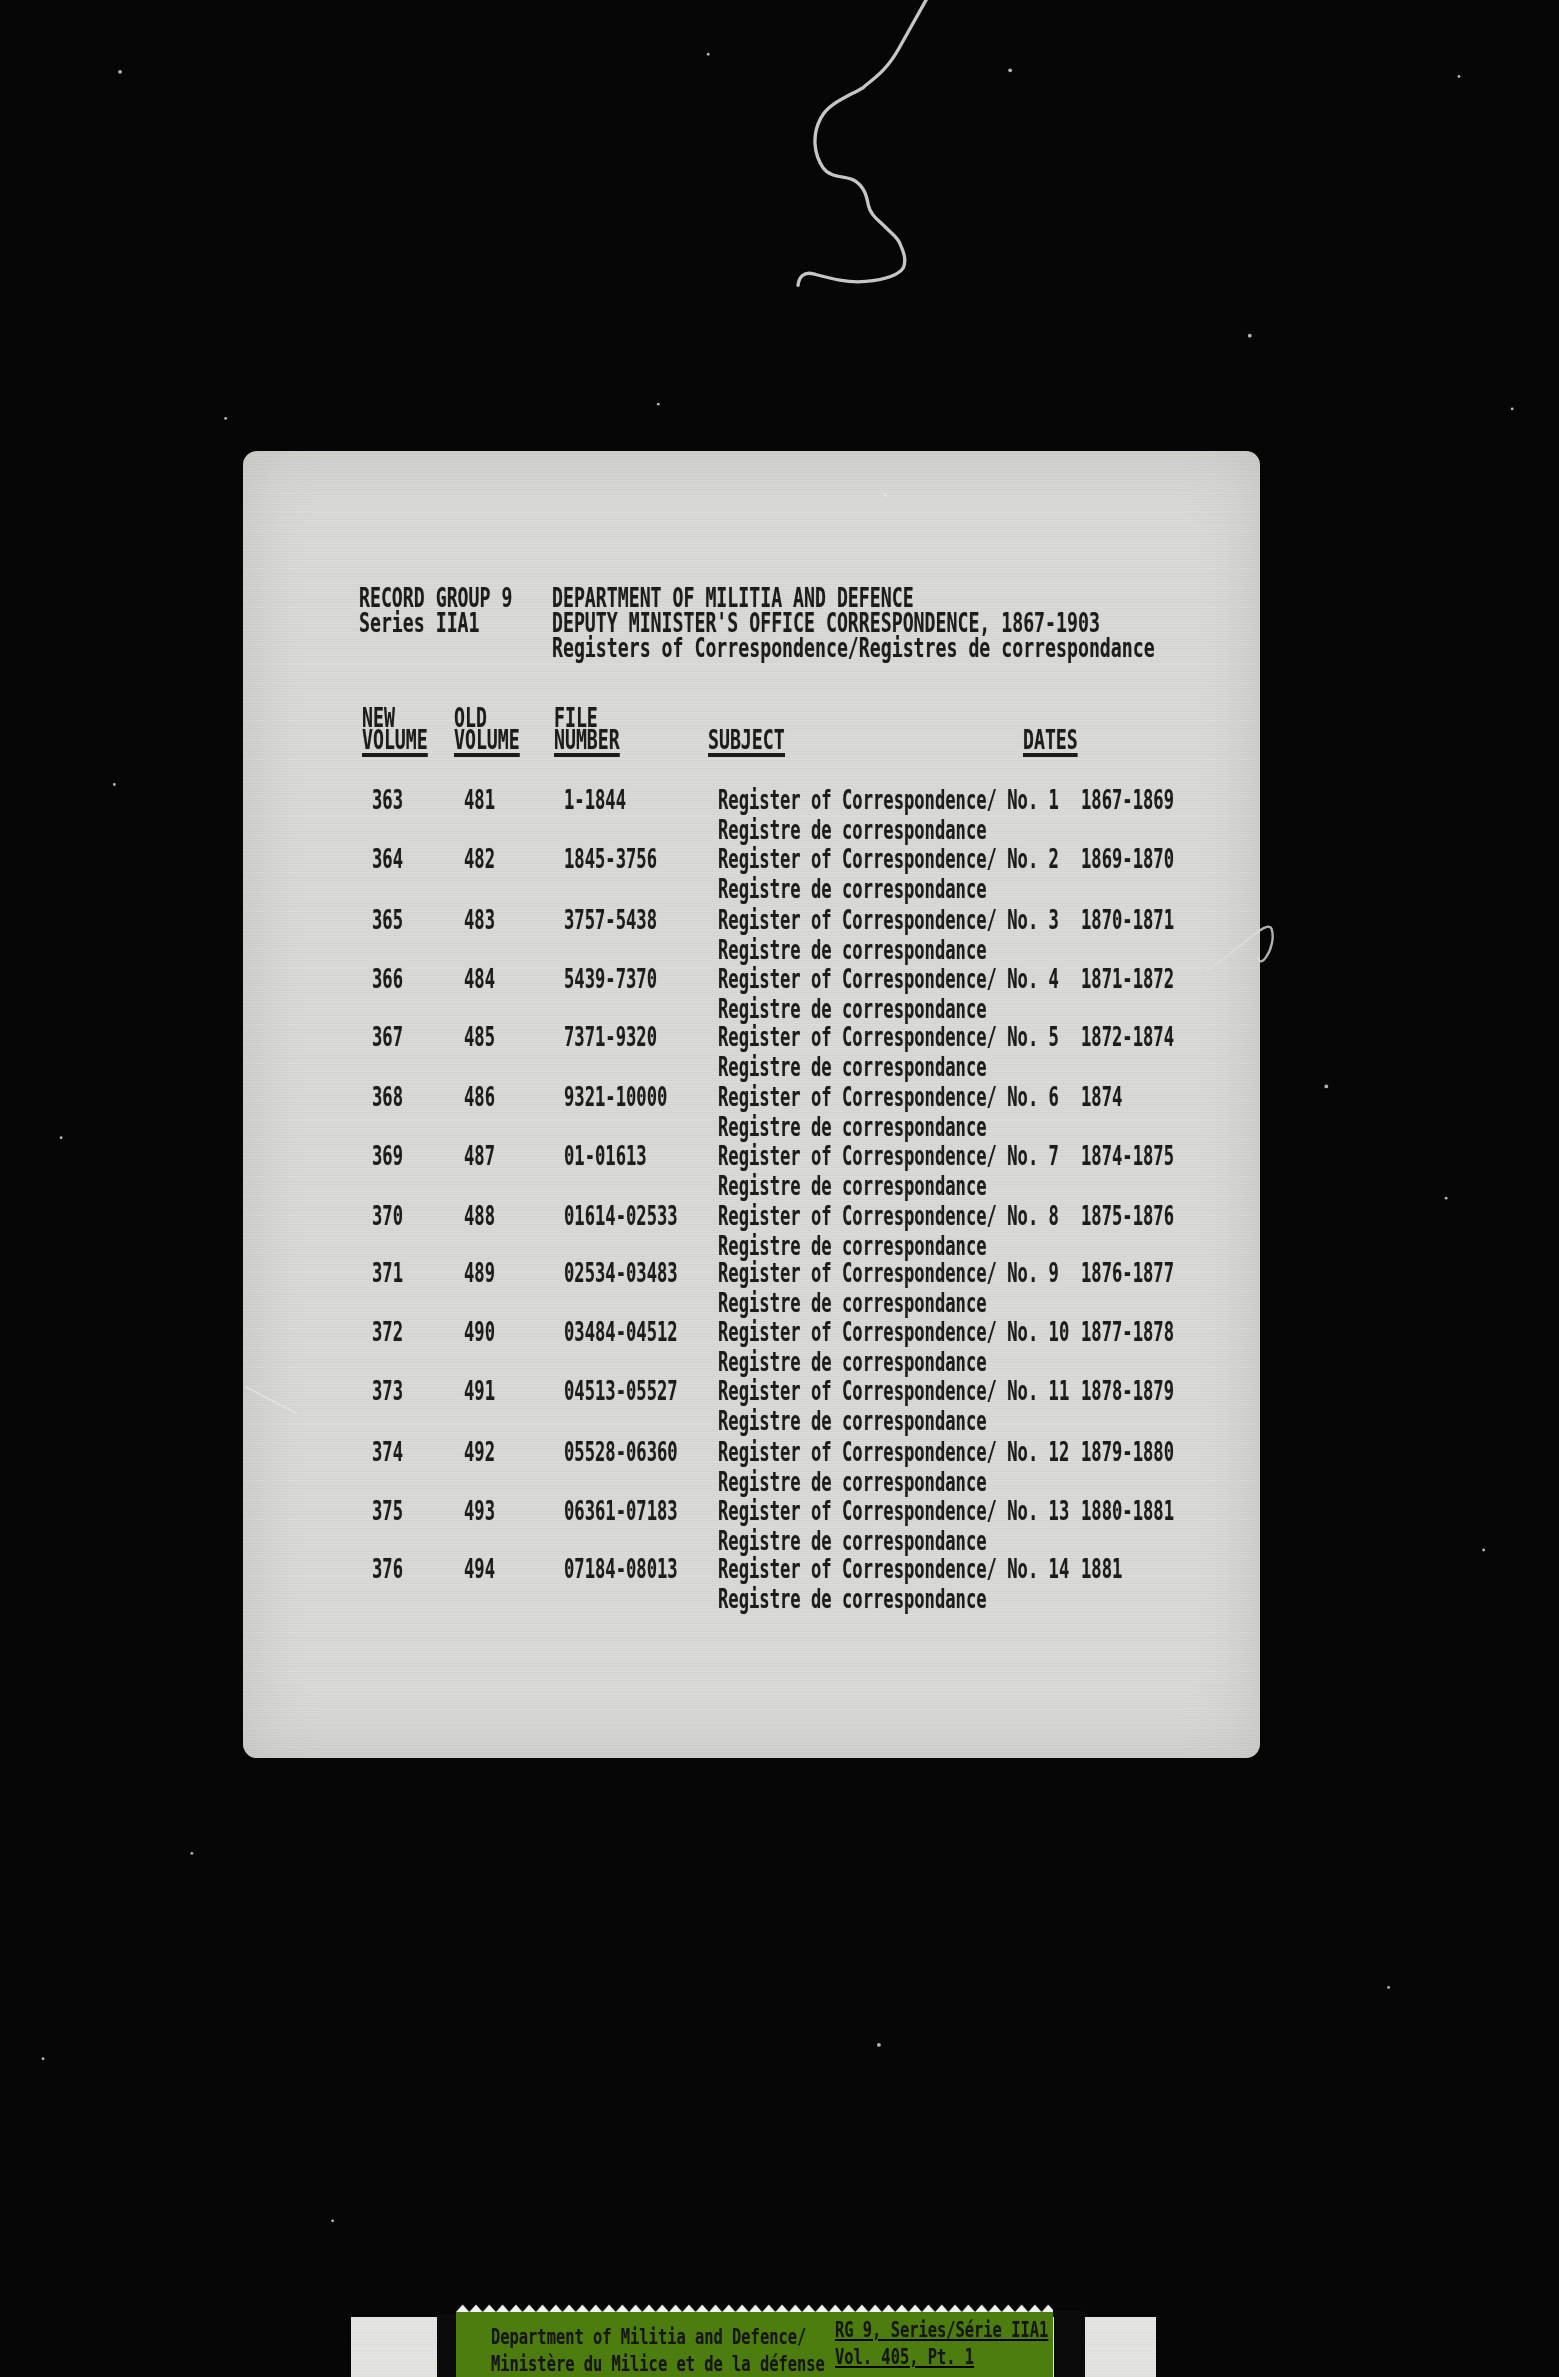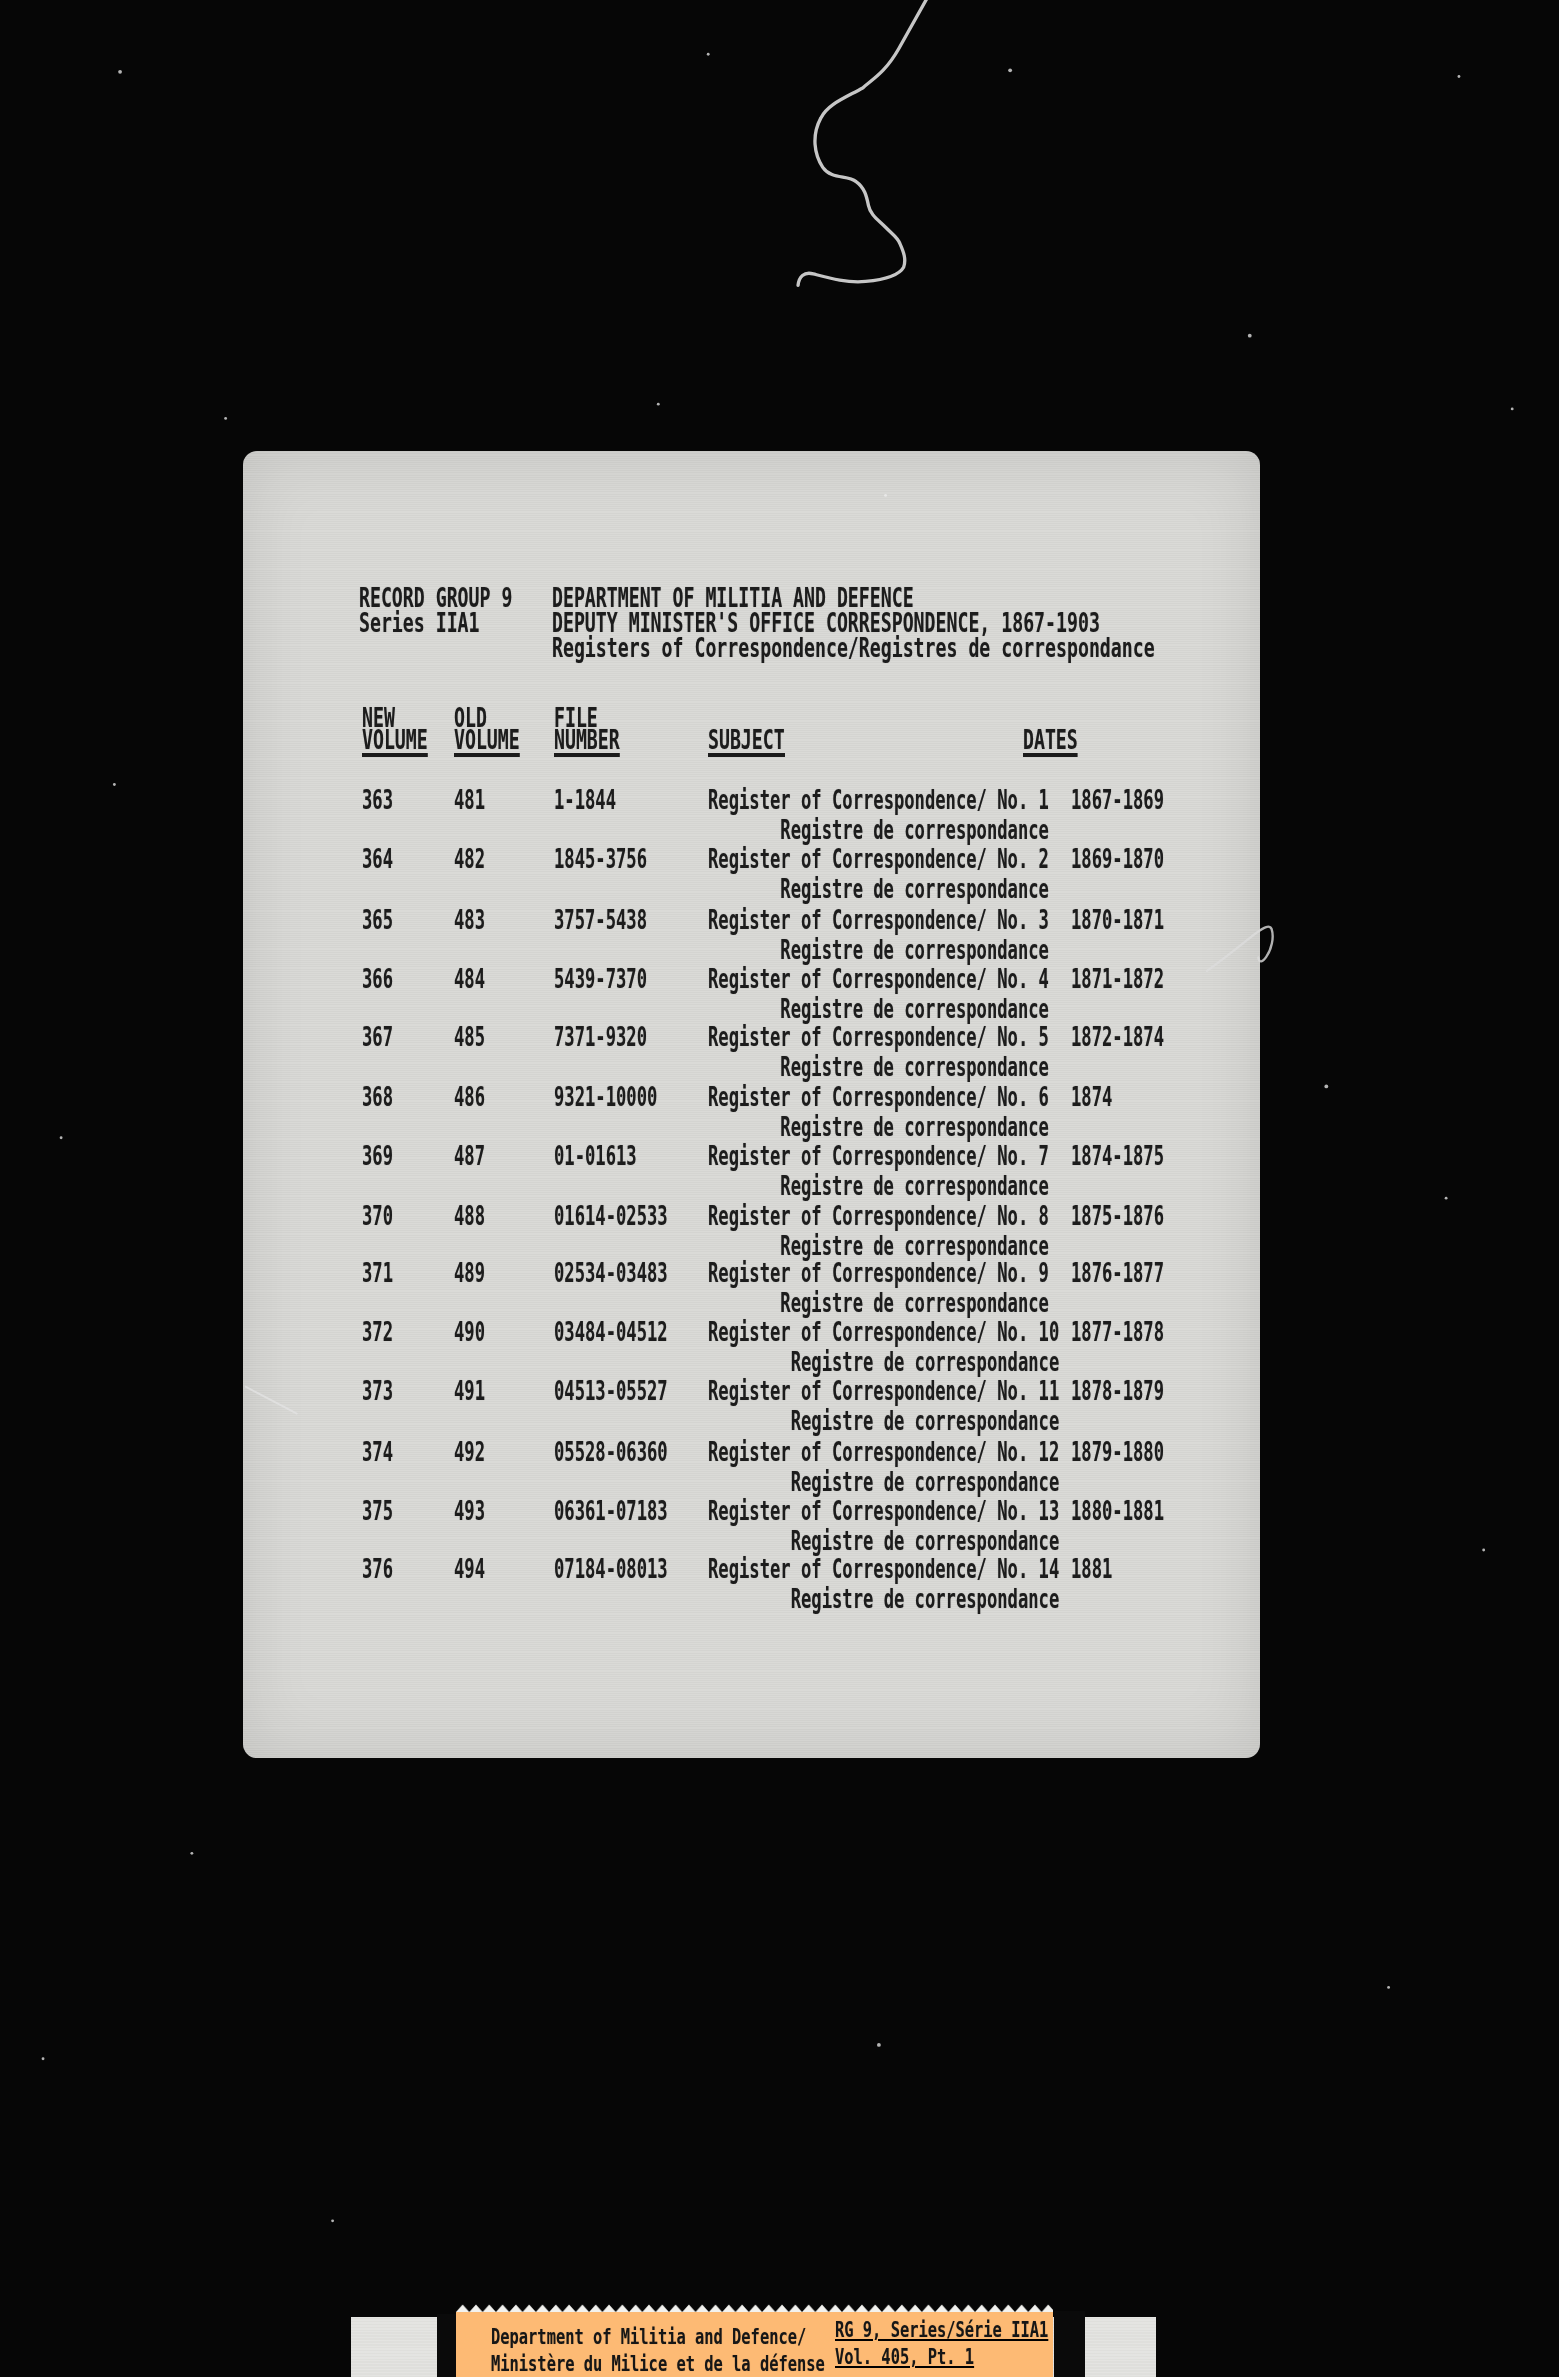--- a/index.html
+++ b/index.html
@@ -10,30 +10,30 @@
         background-image:repeating-linear-gradient(0deg, rgba(255,255,255,.035) 0 1px, rgba(0,0,0,.022) 1px 1.9px);
         box-shadow:inset 0 0 67px rgba(0,0,0,.10);border-radius:14px;}
   .tw{display:inline-block;font:700 26px/29.5px "DejaVu Sans Mono",monospace;color:#1c1c1c;
       transform:scaleX(.66);transform-origin:0 0;white-space:pre;
       text-shadow:0 0 1px rgba(25,25,25,.35);}
   .hl{display:block;font-size:26px;line-height:25px;transform:scaleX(.70);}
   .hdr{position:absolute;}
   .colh{position:absolute;top:256px;}
   .th{display:block;font-size:26px;line-height:22px;min-height:22px;transform:scaleX(.70);}
   .u{border-bottom:4.3px solid #1c1c1c;padding-bottom:2.4px;}
-  .row{position:absolute;left:0;width:100%;height:63px;text-align:right;}
+  .row{position:absolute;left:10px;width:100%;height:63px;}
   .cell{position:absolute;top:0;}
   .c1{left:119px}.c2{left:211px}.c3{left:311px}.c4{left:465px}.c5{left:828px}
   .sline{display:block;}
   
   .band-mid{position:absolute;left:351px;top:2317px;width:805px;height:143px;background:#e3e3e0;
             background-image:repeating-linear-gradient(0deg, rgba(255,255,255,.05) 0 1.4px, rgba(0,0,0,.02) 1.4px 2.9px);}
   .tape-l{position:absolute;left:437px;top:2314px;width:21px;height:64px;background:#0a0a0a;}
   .tape-r{position:absolute;left:1054px;top:2311px;width:31px;height:68px;background:#0a0a0a;}
-  .card{position:absolute;left:456px;top:2312px;width:597px;height:66px;background:#fdba74;}
+  .card{position:absolute;left:456px;top:2312px;width:597px;height:66px;background:#4d7c0f;}
   .zig{position:absolute;left:456px;top:2303px;width:597px;height:9px;}
   .card-left{position:absolute;left:35px;top:10.5px;}
   .card-right{position:absolute;left:379px;top:3.8px;text-decoration:underline;}
   .tf{display:block;font:700 22px/27px "DejaVu Sans Mono",monospace;color:#161616;
       transform:scaleX(.70);transform-origin:0 0;white-space:pre;text-shadow:0 0 1px rgba(25,25,25,.3);}
   .overlay{position:absolute;left:0;top:0;width:1560px;height:2518px;pointer-events:none;}
 </style>
 </head>
 <body>
 

